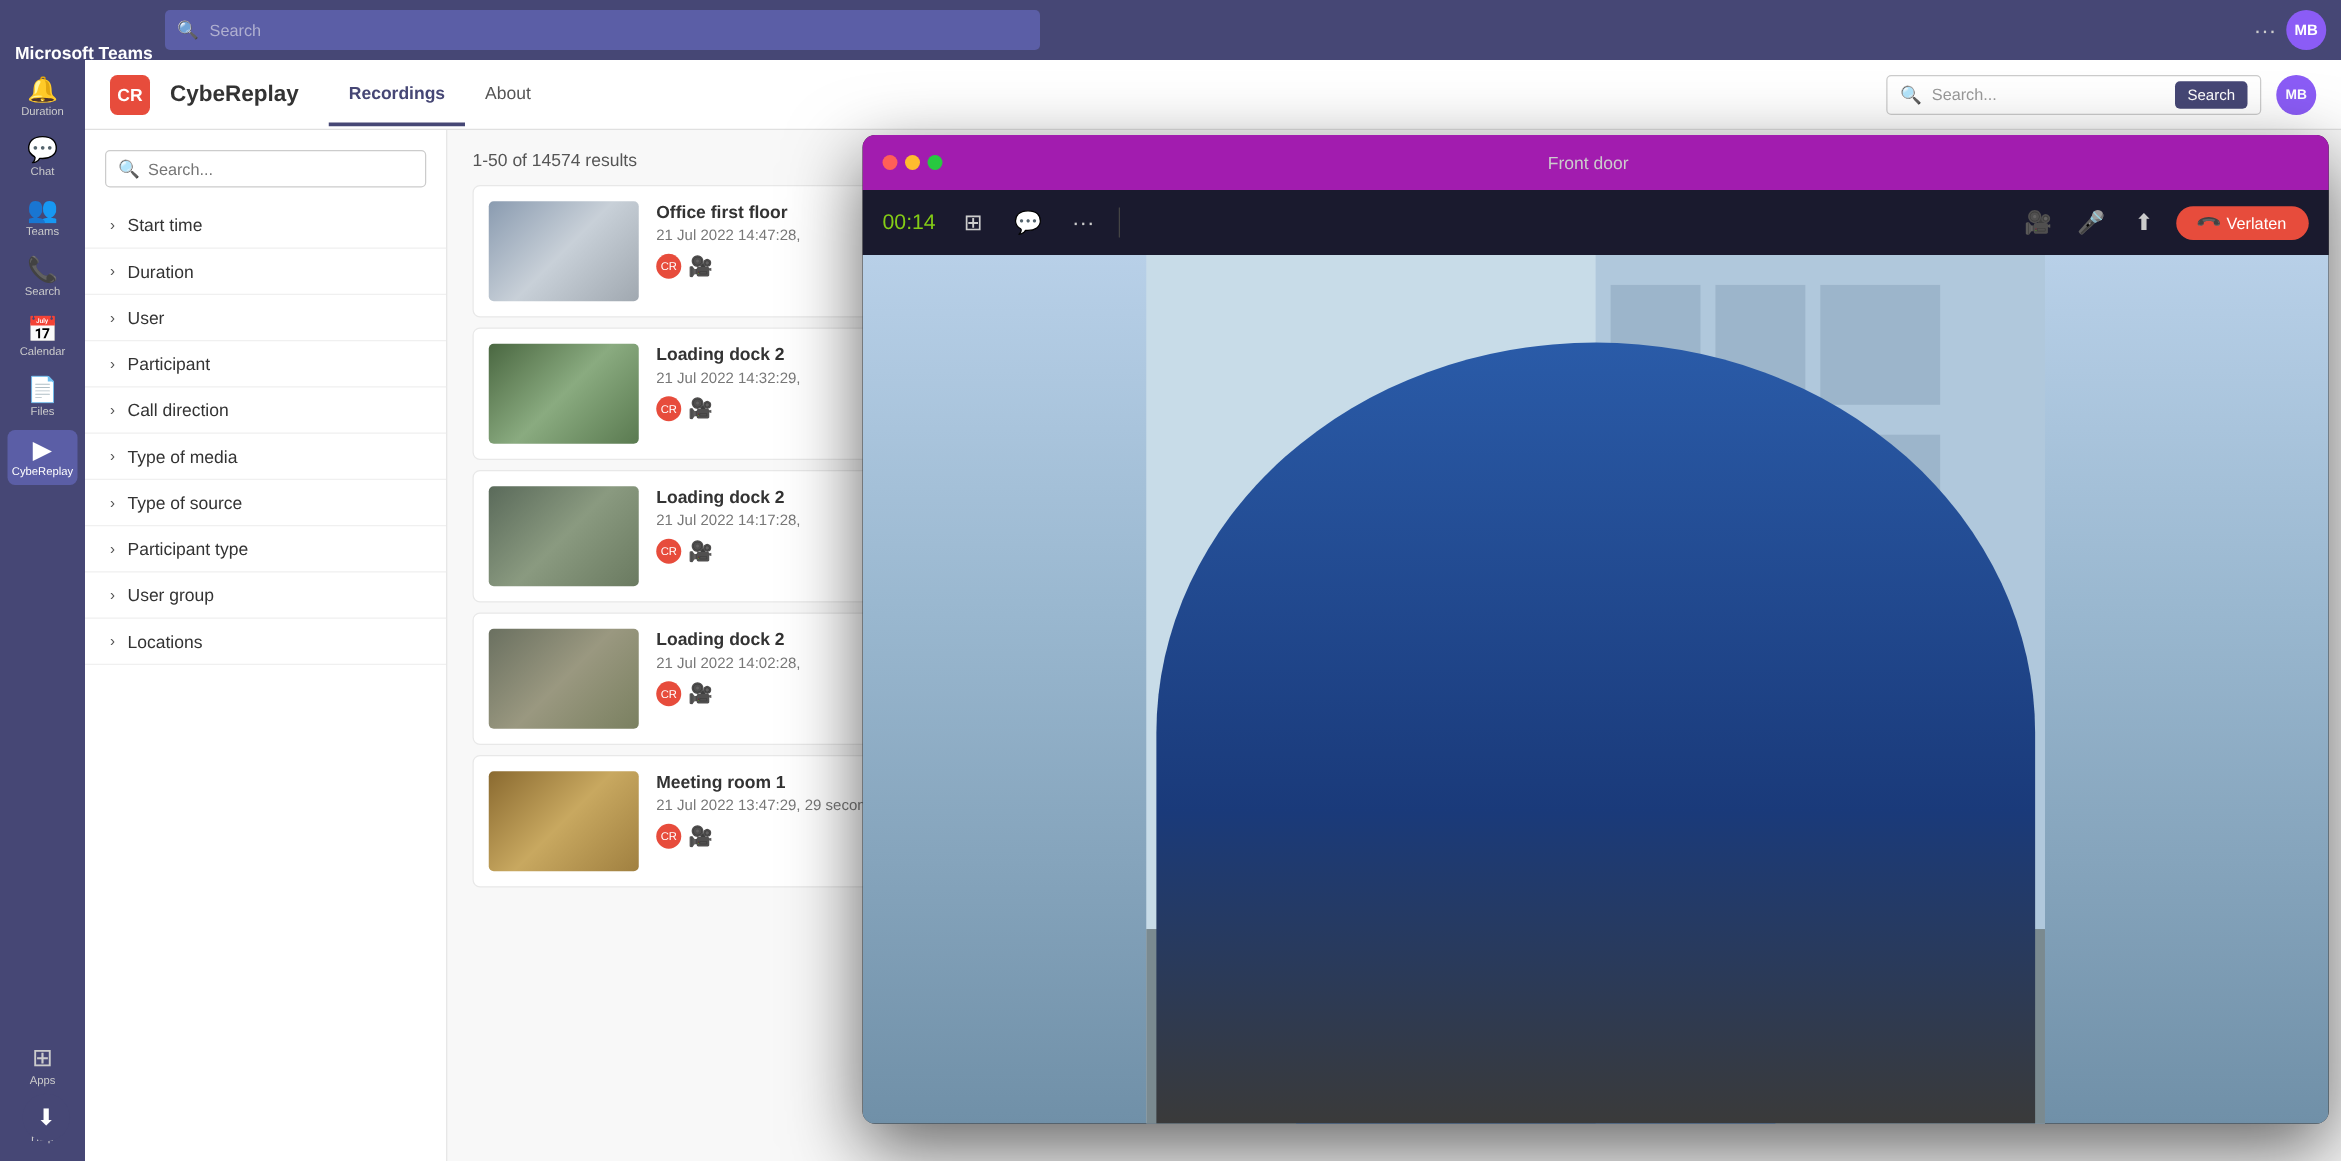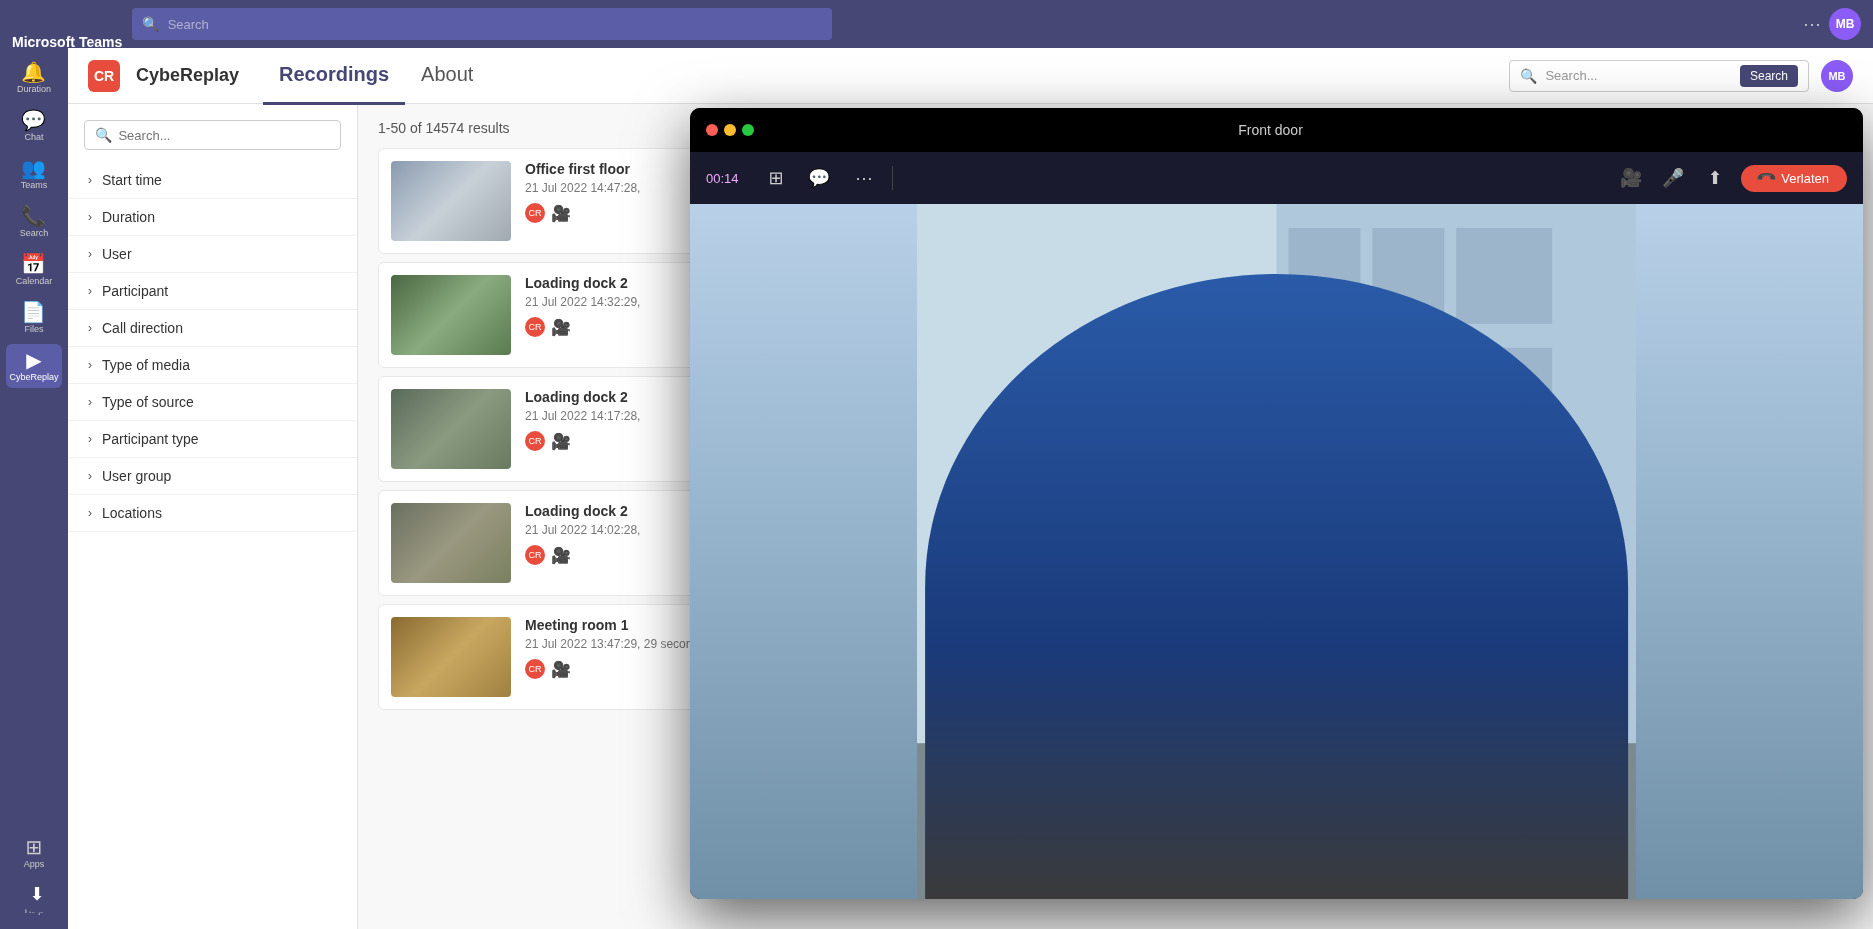--- a/index.html
+++ b/index.html
@@ -61,21 +61,21 @@
       height: 56px; gap: 16px;
     }
     .app-logo {
       width: 32px; height: 32px; border-radius: 6px;
       background: #e74c3c; display: flex; align-items: center; justify-content: center;
       color: #fff; font-size: 14px; font-weight: 700;
     }
     .app-name { font-size: 18px; font-weight: 700; color: #333; }
     .app-tabs { display: flex; gap: 0; margin-left: 8px; }
     .app-tab {
-      padding: 16px 16px; font-size: 20px; color: #555; cursor: pointer;
+      padding: 16px 16px; font-size: 14px; color: #555; cursor: pointer;
       border-bottom: 3px solid transparent; position: relative; top: 0;
     }
     .app-tab.active { color: #464775; border-bottom: 3px solid #464775; font-weight: 600; }
     .app-header-right { margin-left: auto; display: flex; align-items: center; gap: 12px; }
     .header-search-box {
       display: flex; align-items: center;
       border: 1px solid #ccc; border-radius: 4px;
       padding: 4px 10px; gap: 8px; background: #fff; min-width: 300px;
     }
     .header-search-box input {
@@ -172,34 +172,34 @@
     
     .video-popup {
       position: fixed; top: 108px; left: 690px; right: 10px; bottom: 30px;
       background: #2a2a2a; border-radius: 10px;
       display: flex; flex-direction: column;
       z-index: 200; box-shadow: 0 20px 60px rgba(0,0,0,0.6);
       overflow: hidden;
     }
     .popup-titlebar {
       display: flex; align-items: center; justify-content: space-between;
-      background: #000000; padding: 10px 16px; height: 44px;
+      background: #a21caf; padding: 10px 16px; height: 44px;
     }
     .popup-dots { display: flex; gap: 6px; }
     .dot { width: 12px; height: 12px; border-radius: 50%; }
     .dot-red { background: #ff5f57; }
     .dot-yellow { background: #febc2e; }
     .dot-green { background: #28c840; }
     .popup-title { color: #ccc; font-size: 14px; font-weight: 500; }
     .popup-title-spacer { width: 60px; }
     .popup-controls {
       display: flex; align-items: center; gap: 14px;
       background: #1a1a2e; padding: 8px 16px; height: 52px;
     }
-    .popup-timer { color: #f0abfc; font-size: 13px; min-width: 40px; }
+    .popup-timer { color: #84cc16; font-size: 17px; min-width: 40px; }
     .popup-ctrl-icons { display: flex; gap: 12px; align-items: center; }
     .ctrl-icon {
       color: #ccc; font-size: 18px; cursor: pointer;
       width: 32px; height: 32px; display: flex; align-items: center; justify-content: center;
       border-radius: 4px;
     }
     .ctrl-separator { width: 1px; height: 24px; background: #444; }
     .ctrl-right { margin-left: auto; display: flex; gap: 10px; align-items: center; }
     .popup-end-btn {
       background: #e74c3c; color: #fff; border: none; border-radius: 20px;

